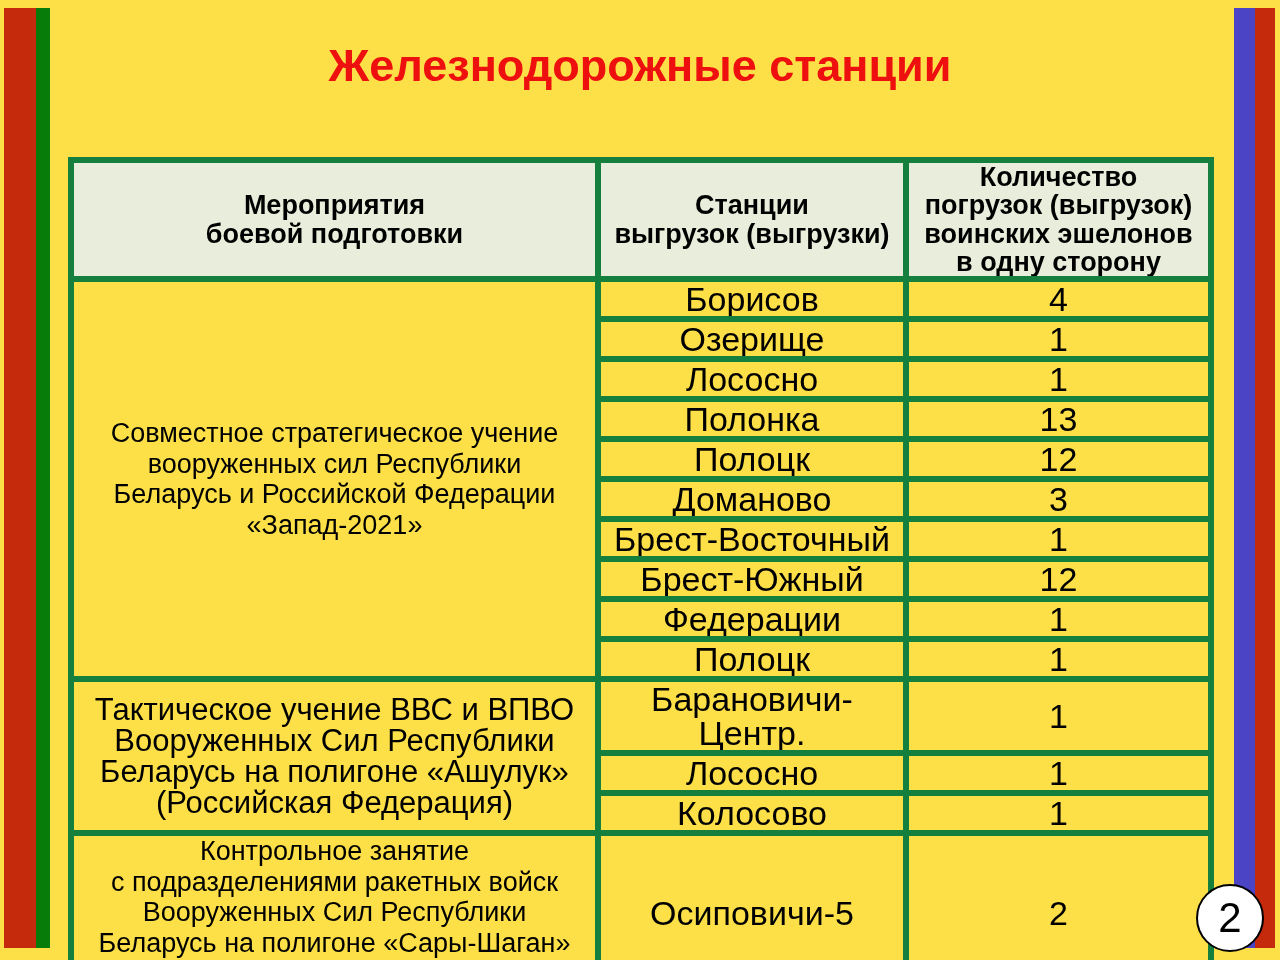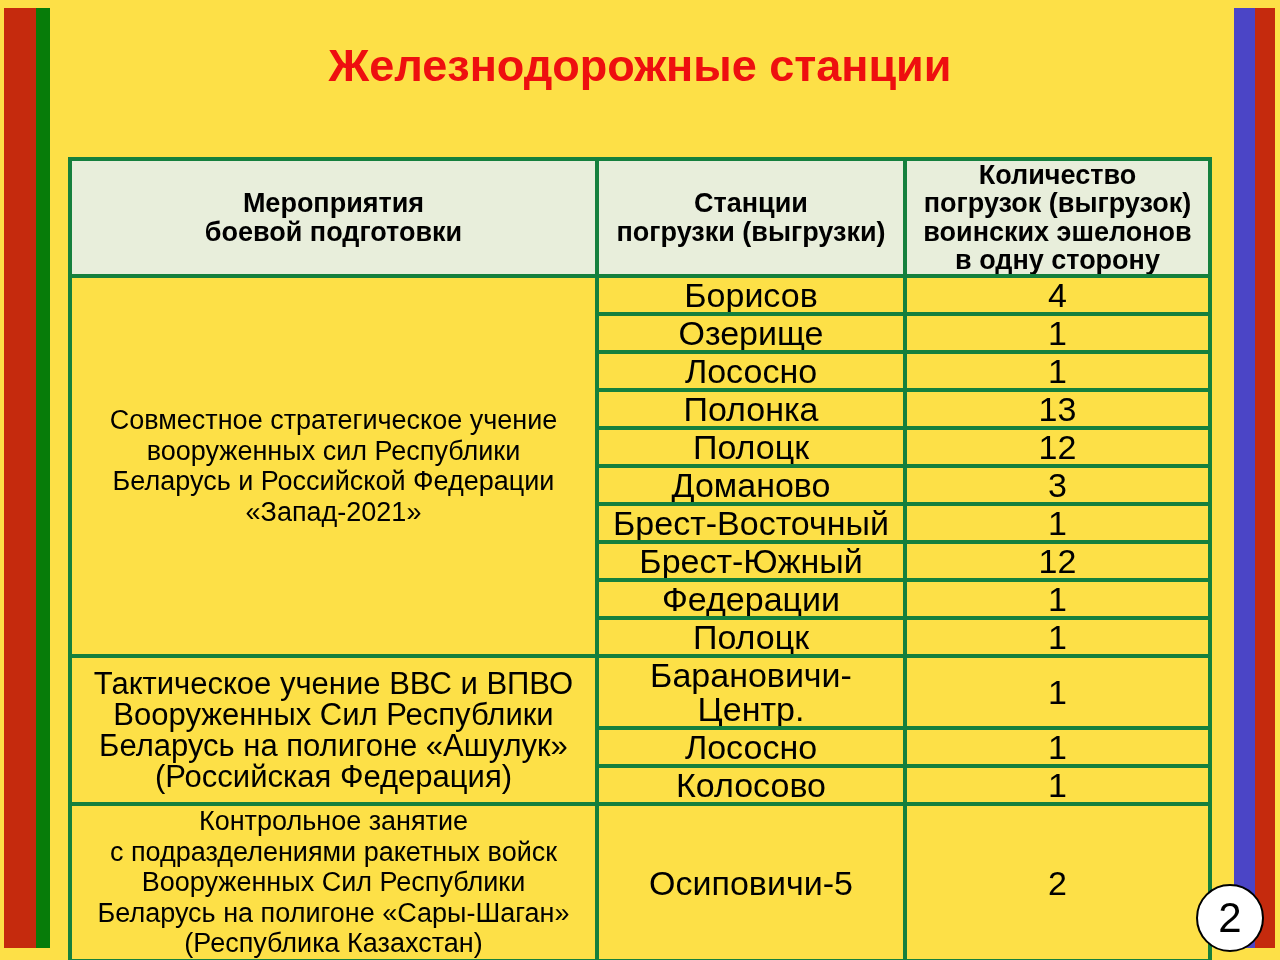--- a/index.html
+++ b/index.html
@@ -43,21 +43,21 @@
     position: absolute;
     left: 68px;
     top: 157px;
     width: 1140px;
     border-collapse: collapse;
     table-layout: fixed;
     border: 3px solid #000;
   }
   table.stations th,
   table.stations td {
-    border: 4px solid #15803d;
+    border: 6px solid #15803d;
     padding: 0 2px;
     text-align: center;
     vertical-align: middle;
     color: #000;
     overflow: hidden;
   }
   thead tr { height: 111px; }
   thead th {
     background: #e8eedb;
     font-weight: bold;
@@ -116,21 +116,21 @@
     <colgroup>
       <col style="width:527px">
       <col style="width:308px">
       <col style="width:305px">
     </colgroup>
     <thead>
       <tr>
         <th>Мероприятия
 боевой подготовки</th>
         <th>Станции
-погрузки (выгрузки)</th>
+выгрузок (выгрузки)</th>
         <th>Количество
 погрузок (выгрузок)
 воинских эшелонов
 в одну сторону</th>
       </tr>
     </thead>
     <tbody id="stations-tbody">
         <tr class="g0-row">
           <td class="activity-cell" rowspan="10">Совместное стратегическое учение
 вооруженных сил Республики

